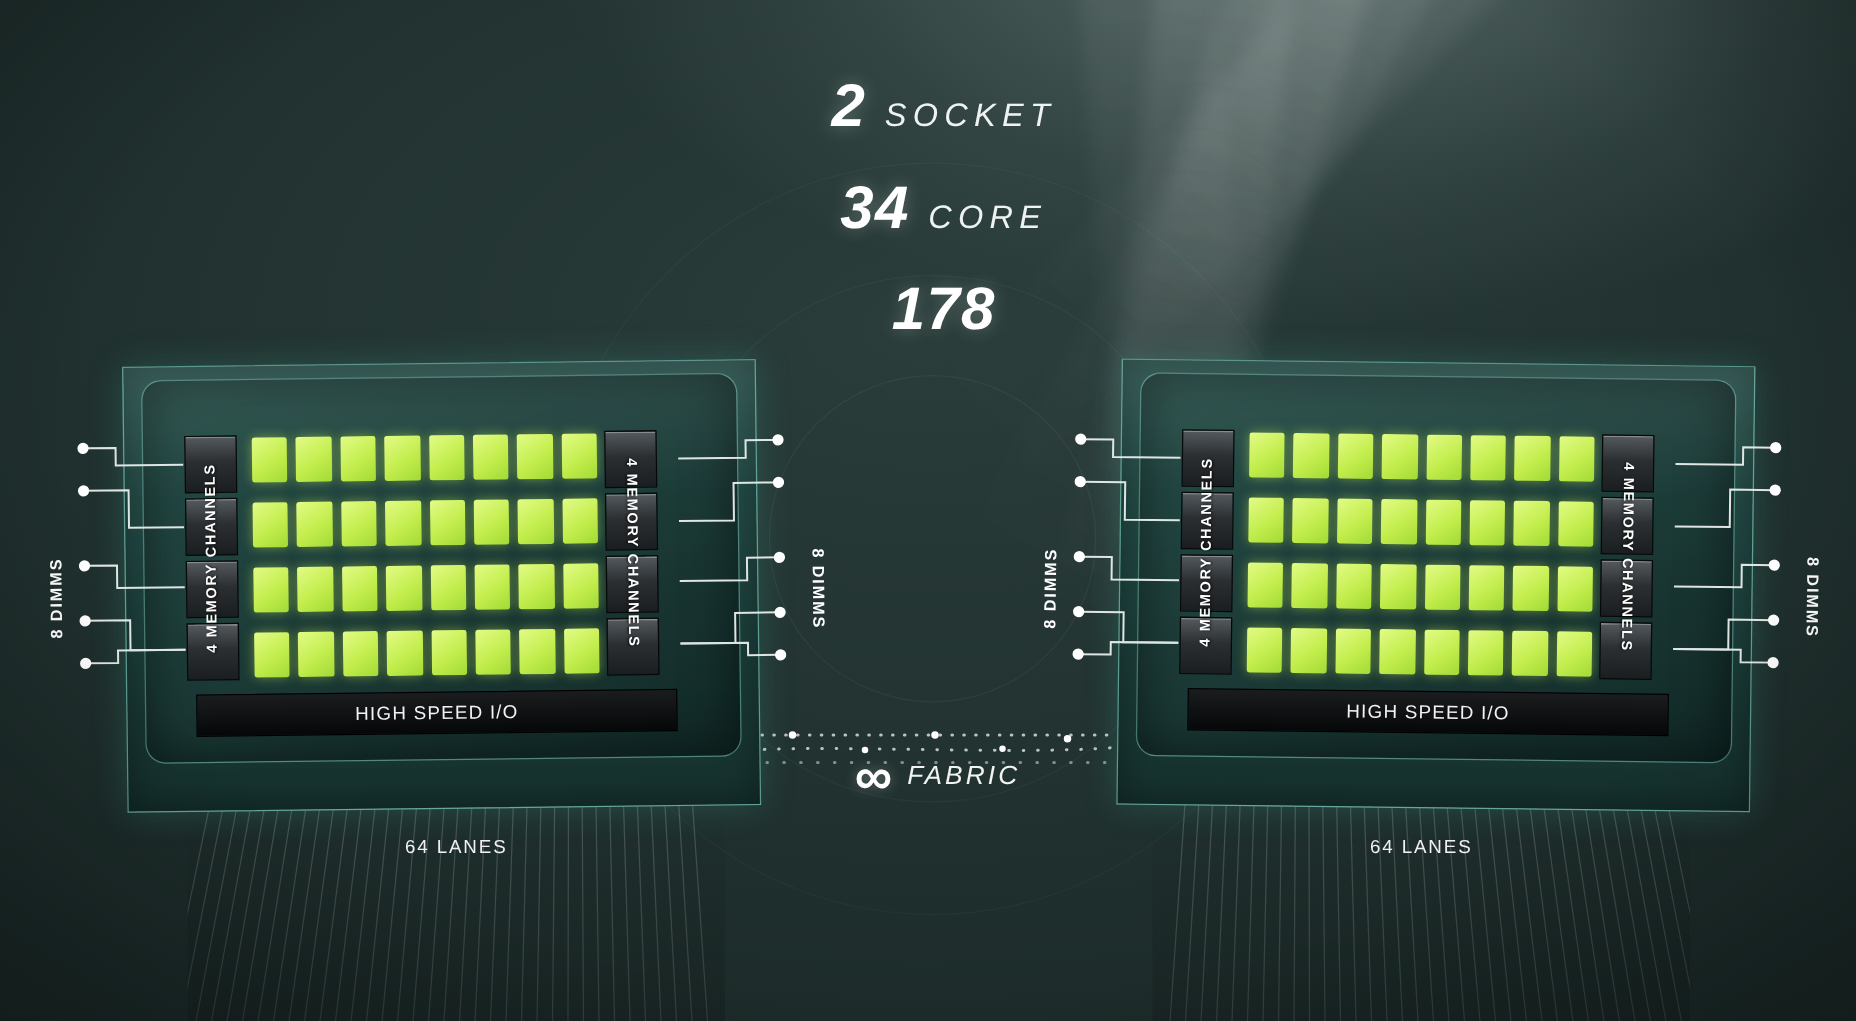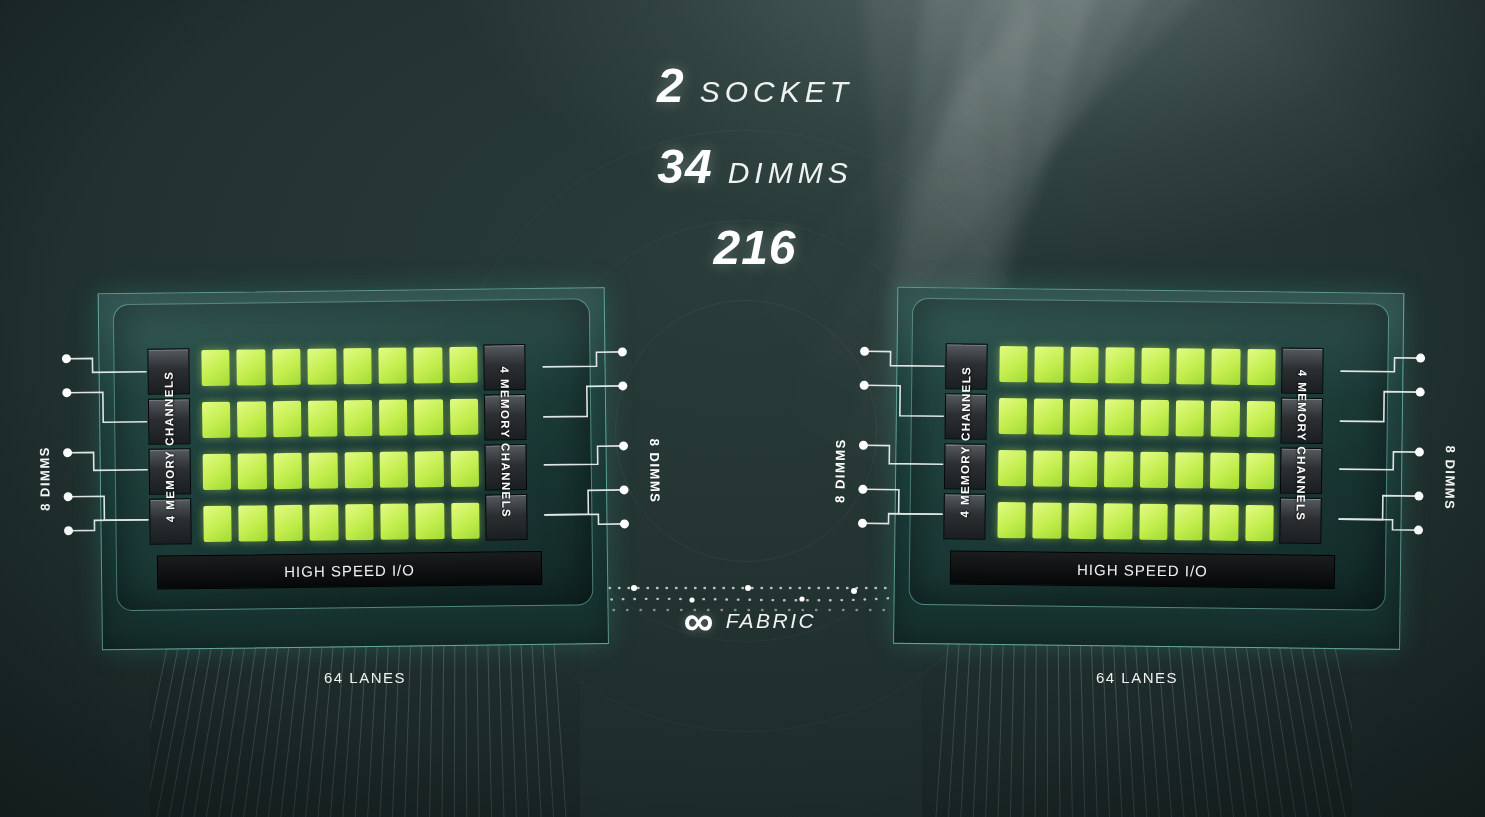--- a/index.html
+++ b/index.html
@@ -43,21 +43,21 @@
   .stats {
     position:absolute; left:25px; right:0; top:58px; z-index:6;
     display:flex; flex-direction:column; align-items:center; gap:26px;
   }
   .stat-line { display:flex; align-items:baseline; gap:15px; color:#ffffff; }
   .stat-value {
     font-size:48px; font-weight:bold; font-style:italic; letter-spacing:1px;
     text-shadow:0 0 14px rgba(255,255,255,0.25);
   }
   .stat-label {
-    font-size:30px; font-style:italic; letter-spacing:5px; color:#eef3f2;
+    font-size:26px; font-style:italic; letter-spacing:5px; color:#eef3f2;
   }
 
   
   .socket { position:absolute; top:285px; width:690px; height:400px; z-index:3; }
   .socket.s-left  { left:25px;  transform:rotate(-0.7deg); }
   .socket.s-right { left:820px; transform:rotate(0.7deg); }
 
   .board {
     position:absolute; left:75px; top:5px; width:505px; height:355px;
     background:linear-gradient(180deg, #2b5550 0%, #1d413d 55%, #15302d 100%);
@@ -164,24 +164,24 @@
 <div class="bg-circle c2"></div>
 <div class="bg-circle c3"></div>
 
 <div class="stats">
   <div class="stat-line">
     <span class="stat-value">2</span>
     <span class="stat-label">SOCKET</span>
   </div>
   <div class="stat-line">
     <span class="stat-value">34</span>
-    <span class="stat-label">DIMMS</span>
+    <span class="stat-label">CORE</span>
   </div>
   <div class="stat-line">
-    <span class="stat-value">216</span>
+    <span class="stat-value">178</span>
   </div>
 </div>
 
 <div class="beam beam-left">
   <svg width="430" height="232" viewBox="0 0 430 232">
       <line x1="30.0" y1="0" x2="-18.0" y2="232" stroke="rgba(255,255,255,0.18)" stroke-width="1"></line>
       <line x1="40.6" y1="0" x2="-5.6" y2="232" stroke="rgba(255,255,255,0.18)" stroke-width="1"></line>
       <line x1="51.1" y1="0" x2="6.8" y2="232" stroke="rgba(255,255,255,0.18)" stroke-width="1"></line>
       <line x1="61.7" y1="0" x2="19.2" y2="232" stroke="rgba(255,255,255,0.18)" stroke-width="1"></line>
       <line x1="72.3" y1="0" x2="31.6" y2="232" stroke="rgba(255,255,255,0.18)" stroke-width="1"></line>

